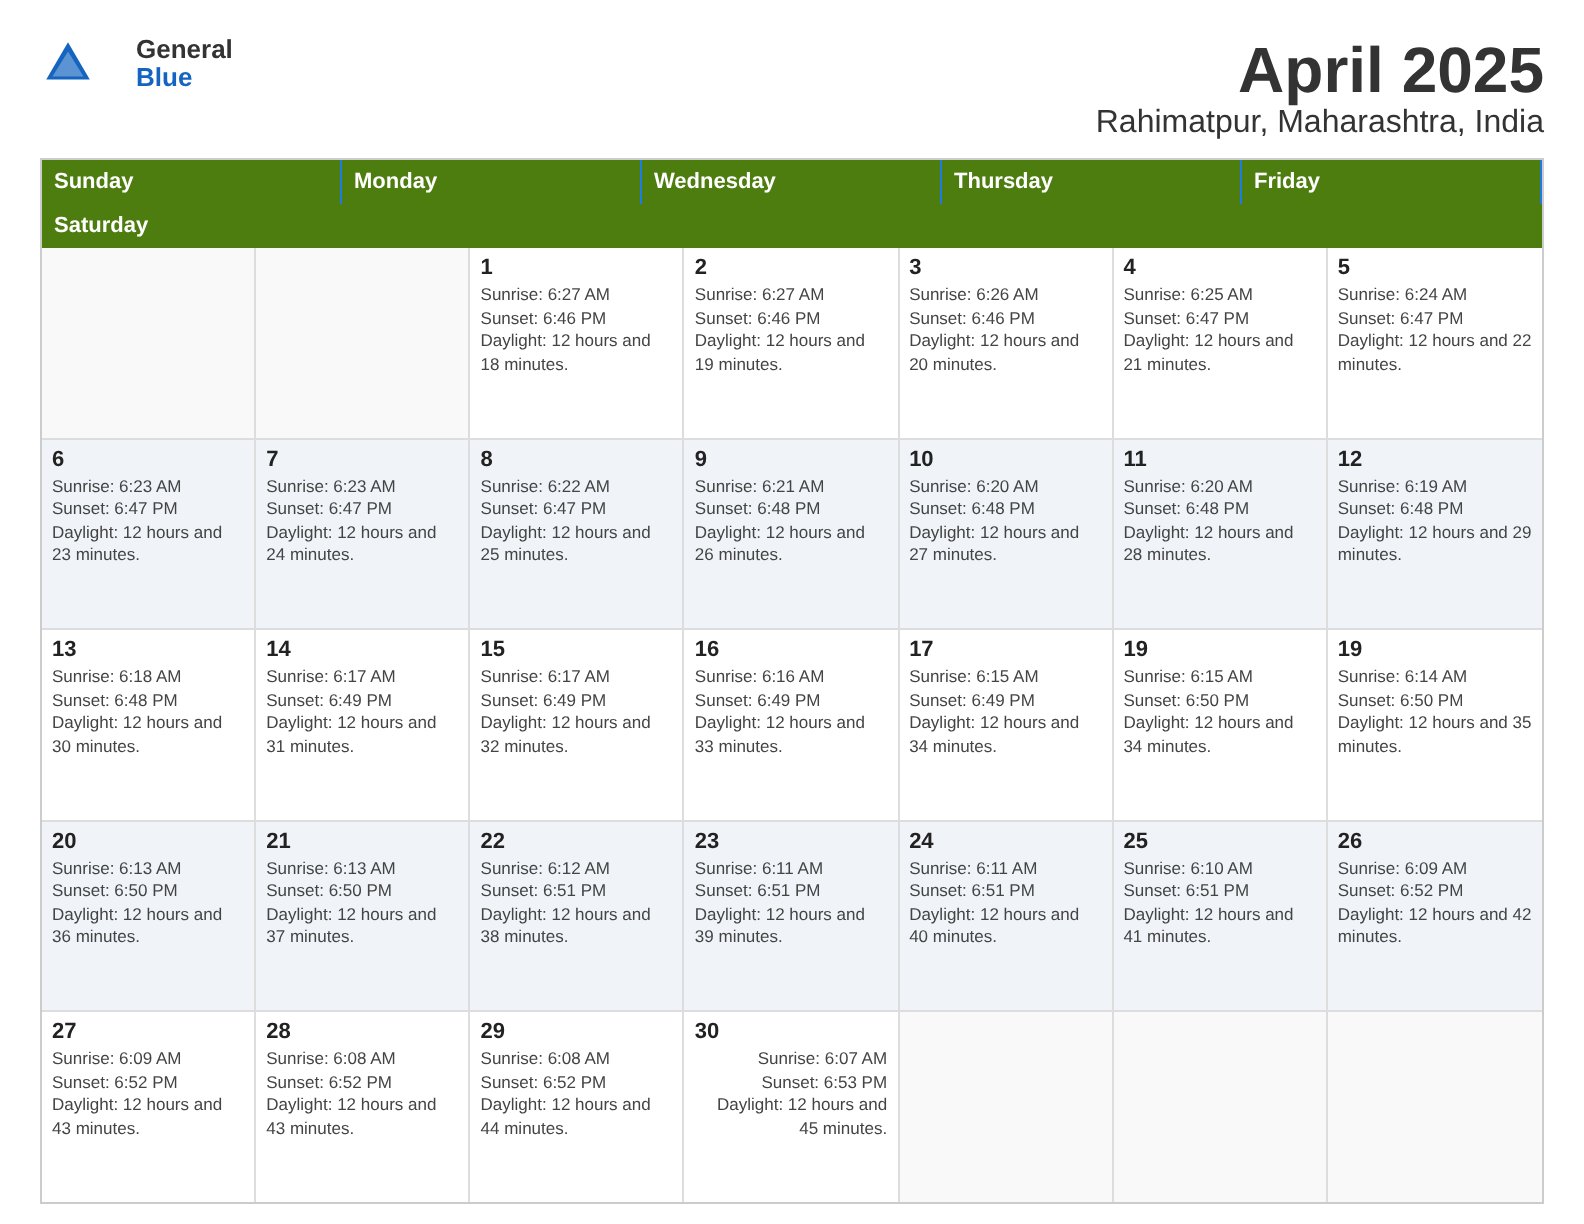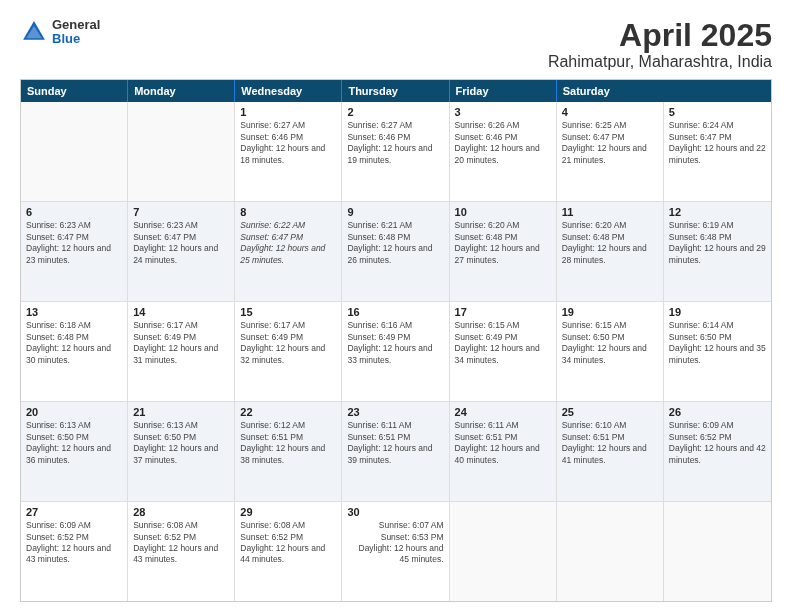--- a/index.html
+++ b/index.html
@@ -18,21 +18,21 @@
       flex-direction: column;
     }
     .header {
       display: flex;
       justify-content: space-between;
       align-items: flex-start;
       margin-bottom: 8px;
     }
     .logo {
       display: flex;
-      gap: 4px;
+      gap: 20px;
     }
     .logo-text {
       display: flex;
       flex-direction: column;
       font-size: 13px;
       font-weight: bold;
       line-height: 1.1;
     }
     .logo-general { color: #333; }
     .logo-blue { color: #1565c0; }
@@ -55,22 +55,22 @@
       color: #333;
     }
     .calendar {
       flex: 1;
       display: flex;
       flex-direction: column;
       border: 1px solid #ccc;
     }
     .cal-header {
       display: grid;
-      grid-template-columns: repeat(7, 1fr);
-      background: #0c4a6e;
+      grid-template-columns: repeat(5, 1fr);
+      background: #4d7c0f;
     }
     .cal-header-cell {
       color: #fff;
       font-size: 11px;
       font-weight: bold;
       padding: 5px 6px;
       border-right: 1px solid #1e7be0;
       text-align: left;
     }
     .cal-header-cell:last-child { border-right: none; }
@@ -183,21 +183,21 @@
 Daylight: 12 hours and 23 minutes.</div>
           </div>
           <div class="cal-cell alt-row">
             <div class="day-num">7</div>
             <div class="day-info" style="white-space: pre-line;">Sunrise: 6:23 AM
 Sunset: 6:47 PM
 Daylight: 12 hours and 24 minutes.</div>
           </div>
           <div class="cal-cell alt-row">
             <div class="day-num">8</div>
-            <div class="day-info" style="white-space: pre-line; font-style: italic;">Sunrise: 6:22 AM
+            <div class="day-info" style="white-space: pre-line;">Sunrise: 6:22 AM
 Sunset: 6:47 PM
 Daylight: 12 hours and 25 minutes.</div>
           </div>
           <div class="cal-cell alt-row">
             <div class="day-num">9</div>
             <div class="day-info" style="white-space: pre-line;">Sunrise: 6:21 AM
 Sunset: 6:48 PM
 Daylight: 12 hours and 26 minutes.</div>
           </div>
           <div class="cal-cell alt-row">

